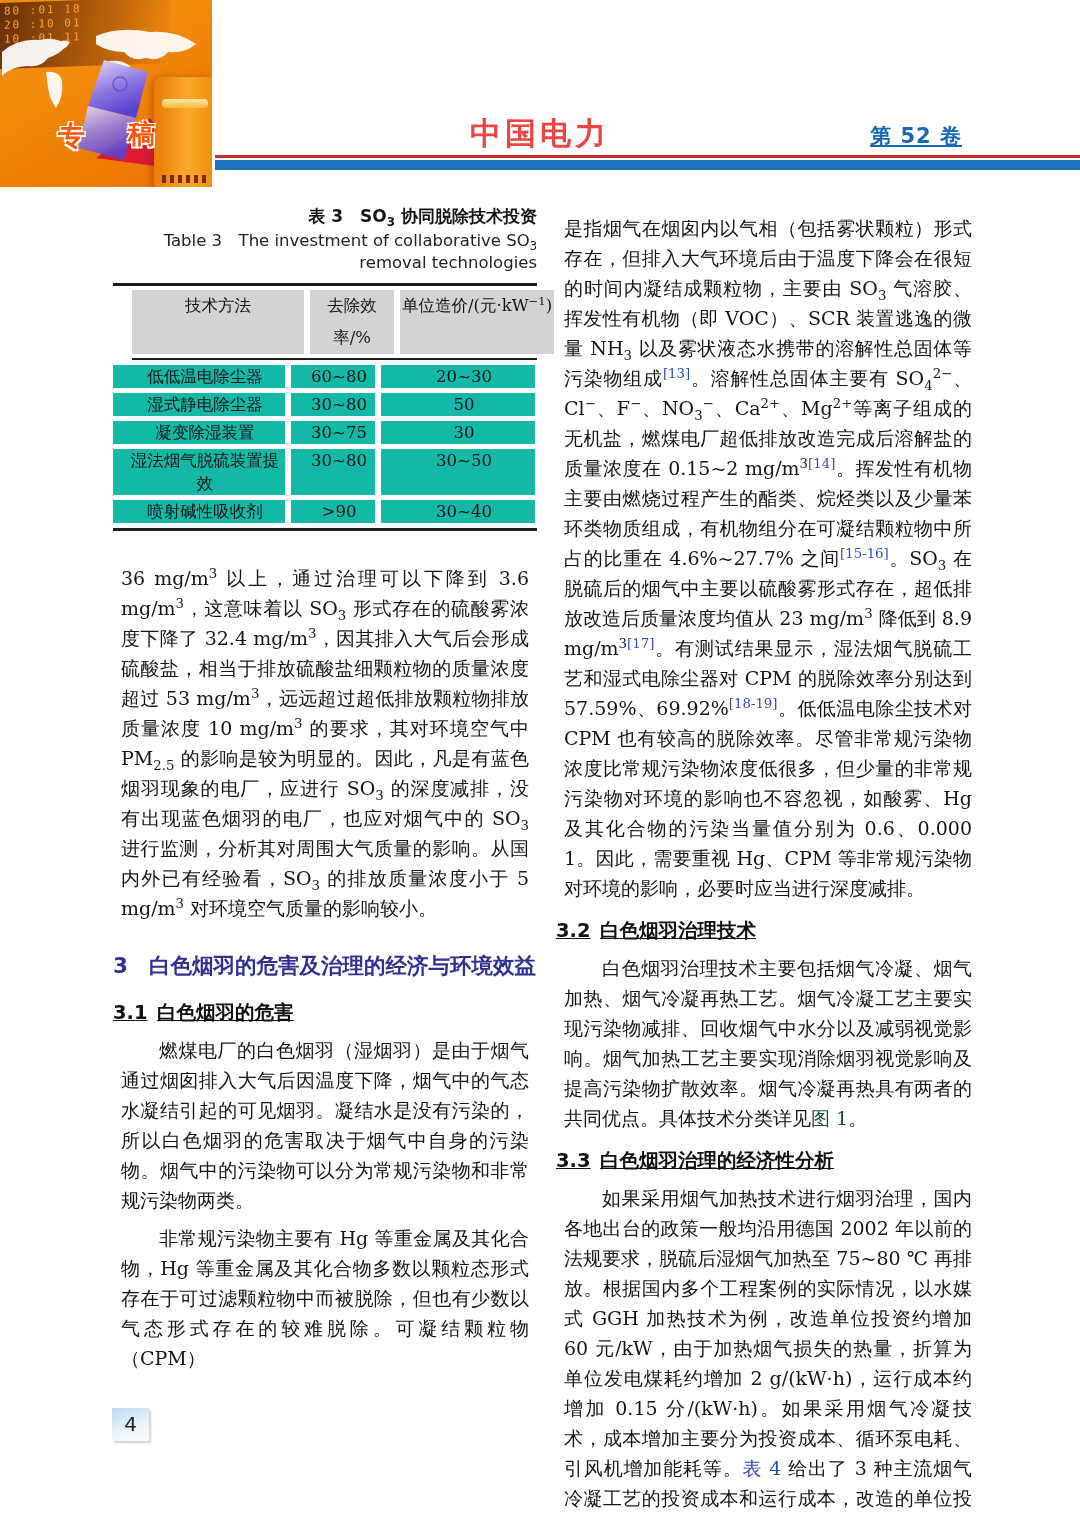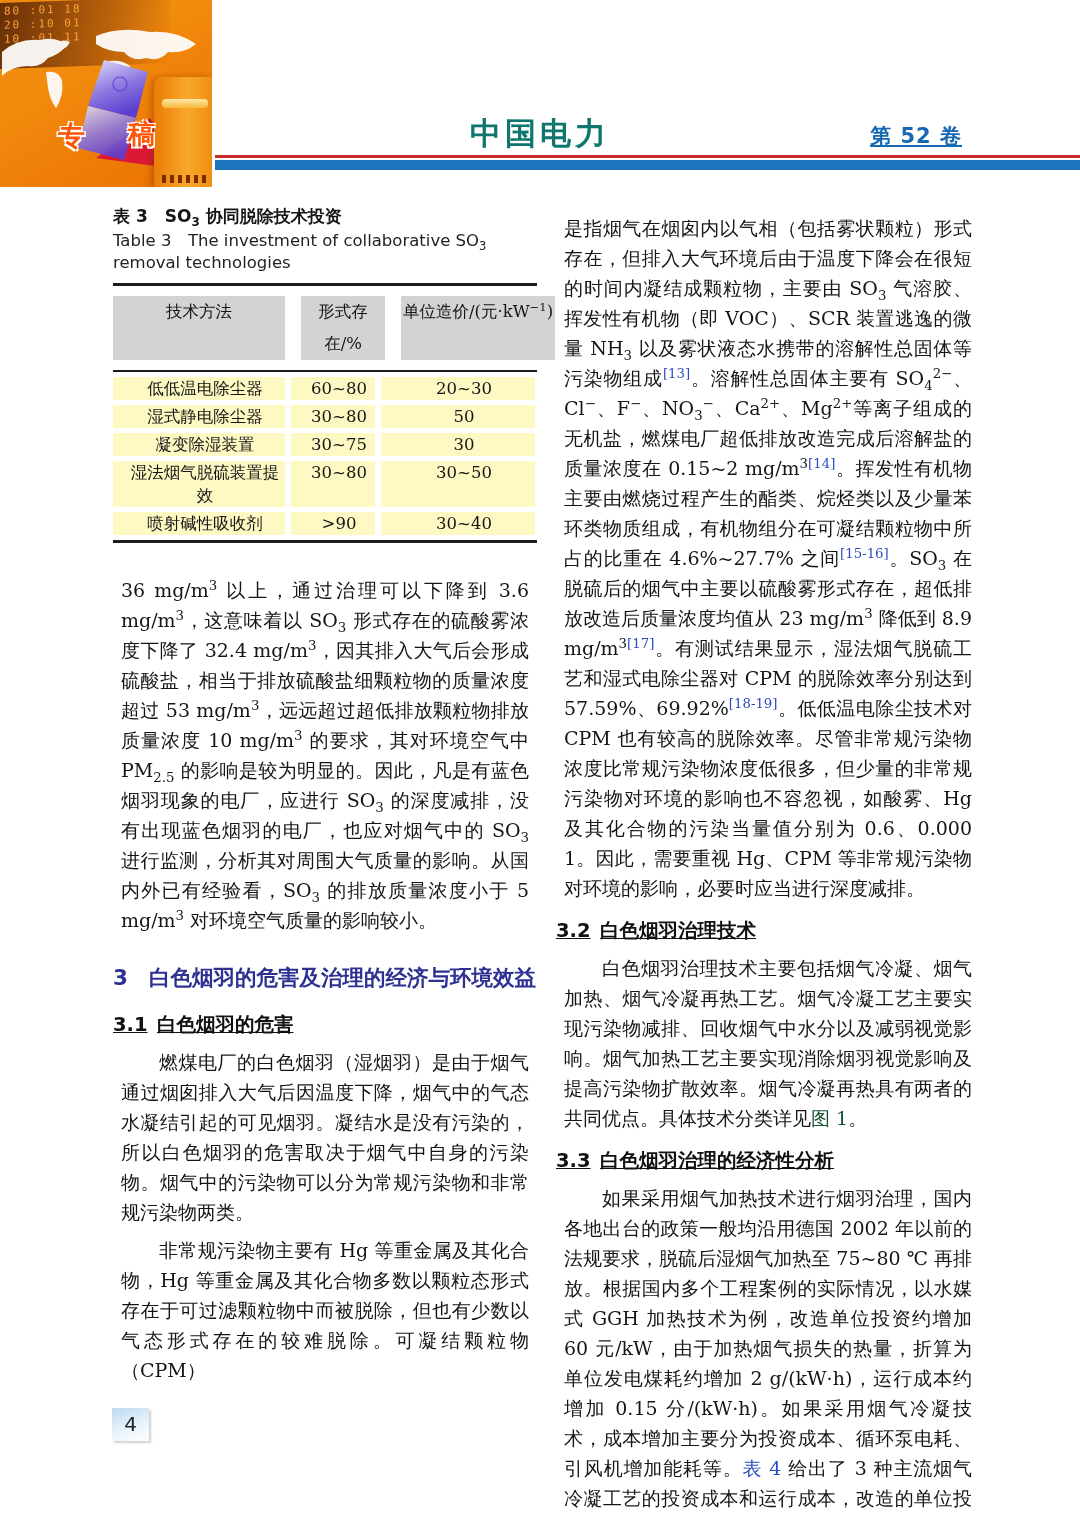--- a/index.html
+++ b/index.html
@@ -22,51 +22,51 @@
   .mailbox-vents{position:absolute;right:10px;bottom:10px;width:44px;height:8px;
       background:repeating-linear-gradient(90deg,#7a2c00 0 4px,transparent 4px 8px);}
   .banner-char{position:absolute;font-family:"DejaVu Sans","Liberation Sans",sans-serif;
       font-weight:bold;font-size:27px;color:#ff5505;
       text-shadow:-1.5px -1.5px 0 #fff,1.5px -1.5px 0 #fff,-1.5px 1.5px 0 #fff,1.5px 1.5px 0 #fff;}
   .char-top{left:58px;top:118px;}
   .char-bottom{left:128px;top:116px;}
 
   .journal-title{position:absolute;left:0;top:113px;width:100%;text-align:center;
       font-family:"DejaVu Sans","Liberation Sans",sans-serif;font-weight:bold;
-      font-size:31px;letter-spacing:4px;color:#0f766e;}
+      font-size:31px;letter-spacing:4px;color:#ef4444;}
   .volume{position:absolute;top:122px;right:118px;
       font-family:"DejaVu Sans","Liberation Sans",sans-serif;font-weight:bold;
       font-size:21px;color:#1668b3;letter-spacing:1px;text-decoration:underline;}
   .rule-red{position:absolute;left:215px;right:0;top:155px;height:3px;background:#cc2a2a;}
   .rule-blue{position:absolute;left:215px;right:0;top:160px;height:10px;background:#1b74bc;}
 
   
   .col{position:absolute;top:205px;width:424px;font-size:19px;line-height:30px;text-align:justify;}
   .col-left{left:113px;}
   .col-right{left:556px;}
 
   .para{margin:8px;text-indent:2em;}
   .para.noindent{text-indent:0;}
   .para.first-gap{margin-top:32px;}
 
   sub,sup{font-size:70%;line-height:0;}
 
   
-  .tbl-caption{text-align:left;font-family:"DejaVu Sans","Liberation Sans",sans-serif;line-height:22px;}
+  .tbl-caption{text-align:right;font-family:"DejaVu Sans","Liberation Sans",sans-serif;line-height:22px;}
   .cap-zh{font-weight:bold;font-size:17px;margin-bottom:3px;}
   .cap-en{font-size:16.5px;color:#222;}
 
   
   .t3{margin-top:9px;border-top:3px solid #1c1c1c;border-bottom:3px solid #1c1c1c;
       font-size:16.5px;line-height:22px;text-align:center;}
-  .t3-head{display:grid;grid-template-columns:172px 84px 154px;column-gap:16px;
-      padding:10px 0;border-bottom:2px solid #1c1c1c;}
+  .t3-head{display:grid;grid-template-columns:172px 84px 154px;column-gap:6px;
+      padding:4px 0;border-bottom:2px solid #1c1c1c;margin-left:19px;}
   .t3-hcell{background:#d3d3d3;line-height:32px;}
   .t3-body{display:grid;grid-template-columns:172px 84px 154px;column-gap:6px;row-gap:5px;padding:5px 0;}
-  .t3-cell{background:#fef9c3;line-height:23px;padding-left:12px;}
+  .t3-cell{background:#14b8a6;line-height:23px;padding-left:12px;}
 
   
   .sec-h1{display:flex;margin:26px 0 16px 0;font-family:"DejaVu Sans","Liberation Sans",sans-serif;
       font-weight:bold;font-size:21.5px;line-height:34px;color:#2e3192;text-align:left;}
   .sec-h1 .num{flex:0 0 36px;}
   .sec-h2{display:flex;margin:14px 0 4px 0;font-family:"DejaVu Sans","Liberation Sans",sans-serif;
       font-weight:bold;font-size:19.5px;line-height:28px;color:#111;text-align:left;text-decoration:underline;}
   .sec-h2 .num{flex:0 0 44px;}
 
   
@@ -127,21 +127,21 @@
   <section class="col col-left">
 
     <div class="tbl-caption">
       <div class="cap-zh"><span>表 3　SO</span><sub>3</sub><span> 协同脱除技术投资</span></div>
       <div class="cap-en"><span>Table 3　The investment of collaborative SO</span><sub>3</sub><span> removal technologies</span></div>
     </div>
 
     <div class="t3">
       <div class="t3-head">
         <div class="t3-hcell"><span>技术方法</span></div>
-        <div class="t3-hcell"><span>形式存在/%</span></div>
+        <div class="t3-hcell"><span>去除效率/%</span></div>
         <div class="t3-hcell"><span>单位造价/(元·kW</span><sup>−1</sup><span>)</span></div>
       </div>
       <div class="t3-body">
           <div class="t3-cell">低低温电除尘器</div>
           <div class="t3-cell">60~80</div>
           <div class="t3-cell">20~30</div>
           <div class="t3-cell">湿式静电除尘器</div>
           <div class="t3-cell">30~80</div>
           <div class="t3-cell">50</div>
           <div class="t3-cell">凝变除湿装置</div>

